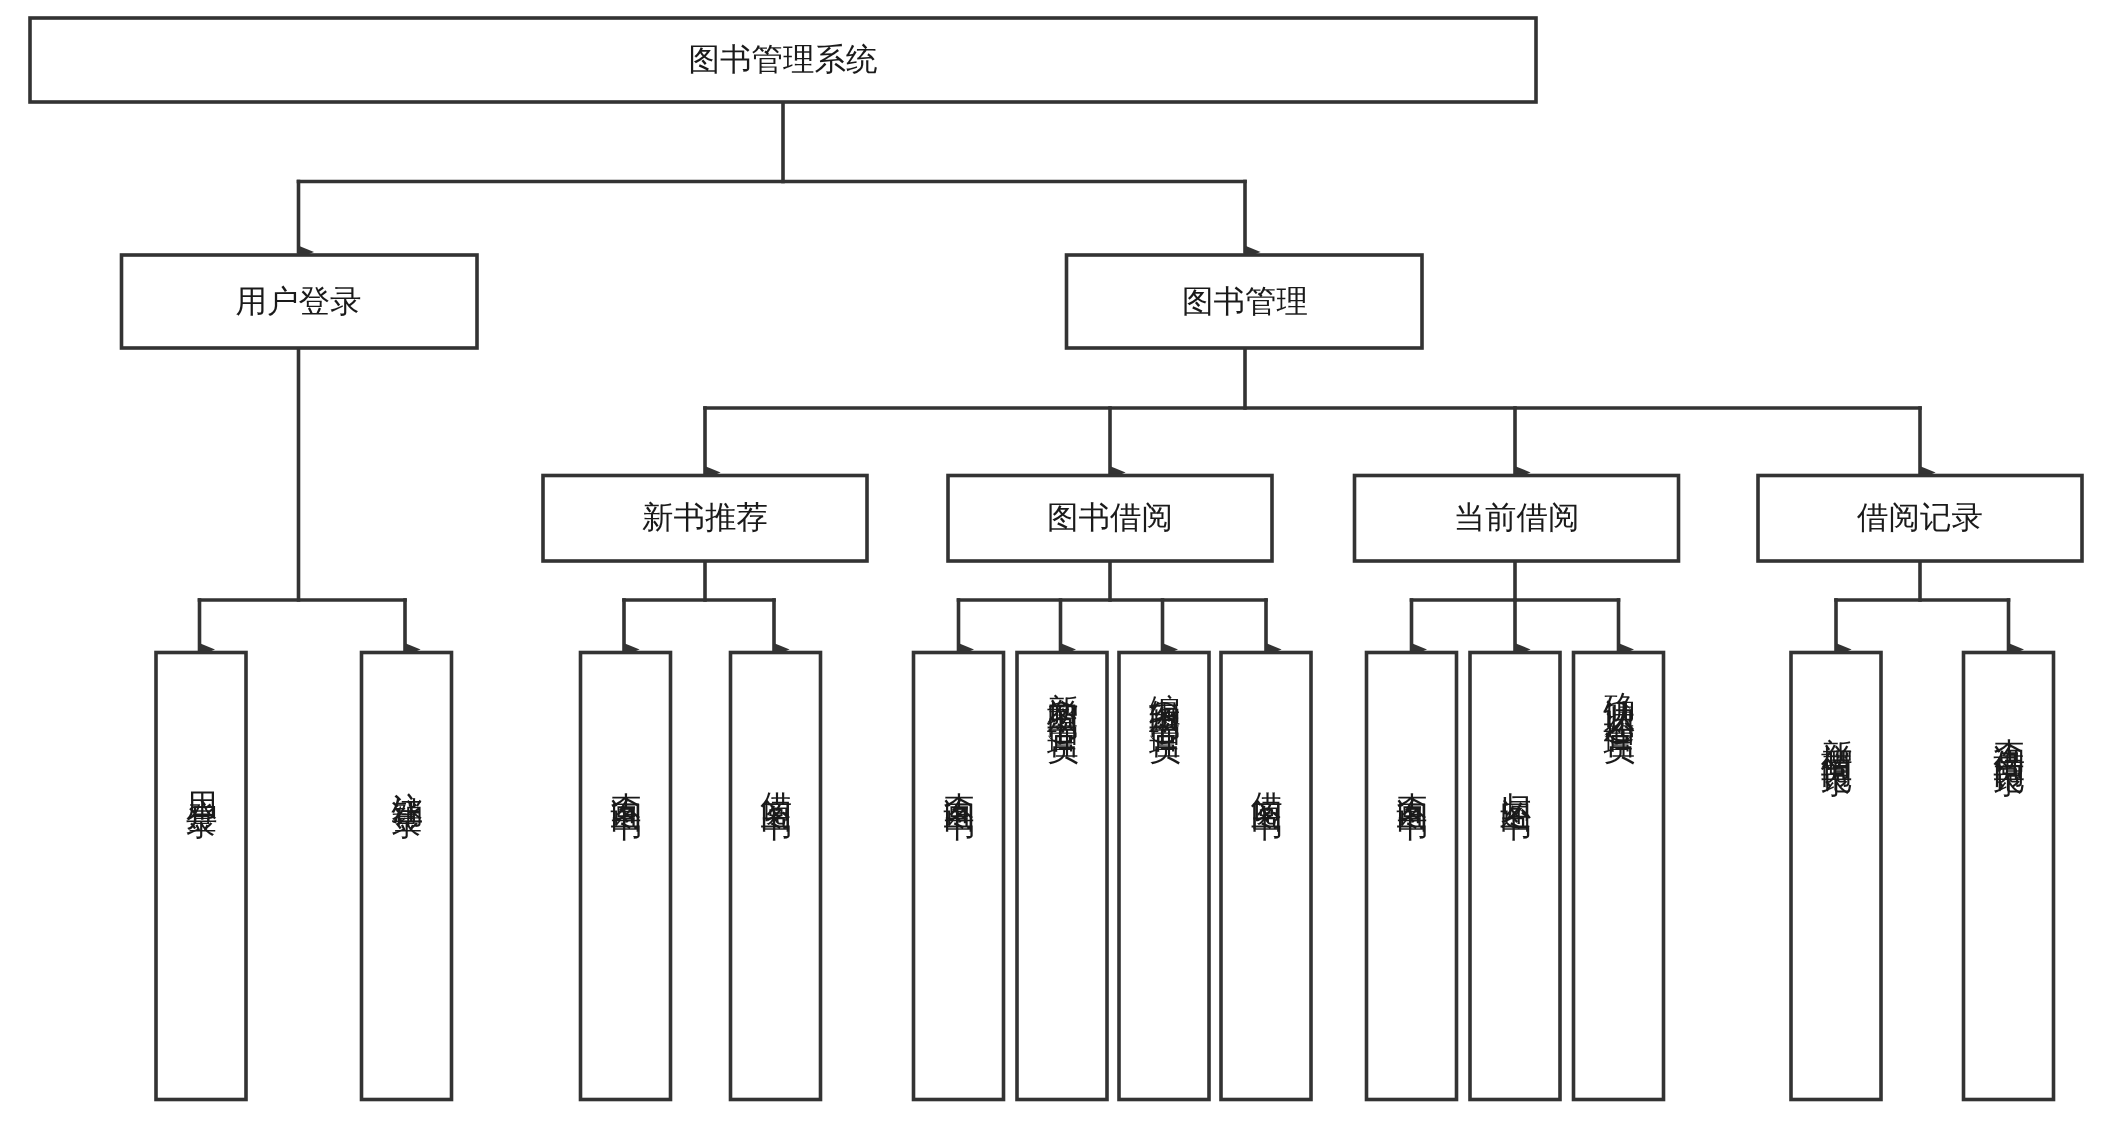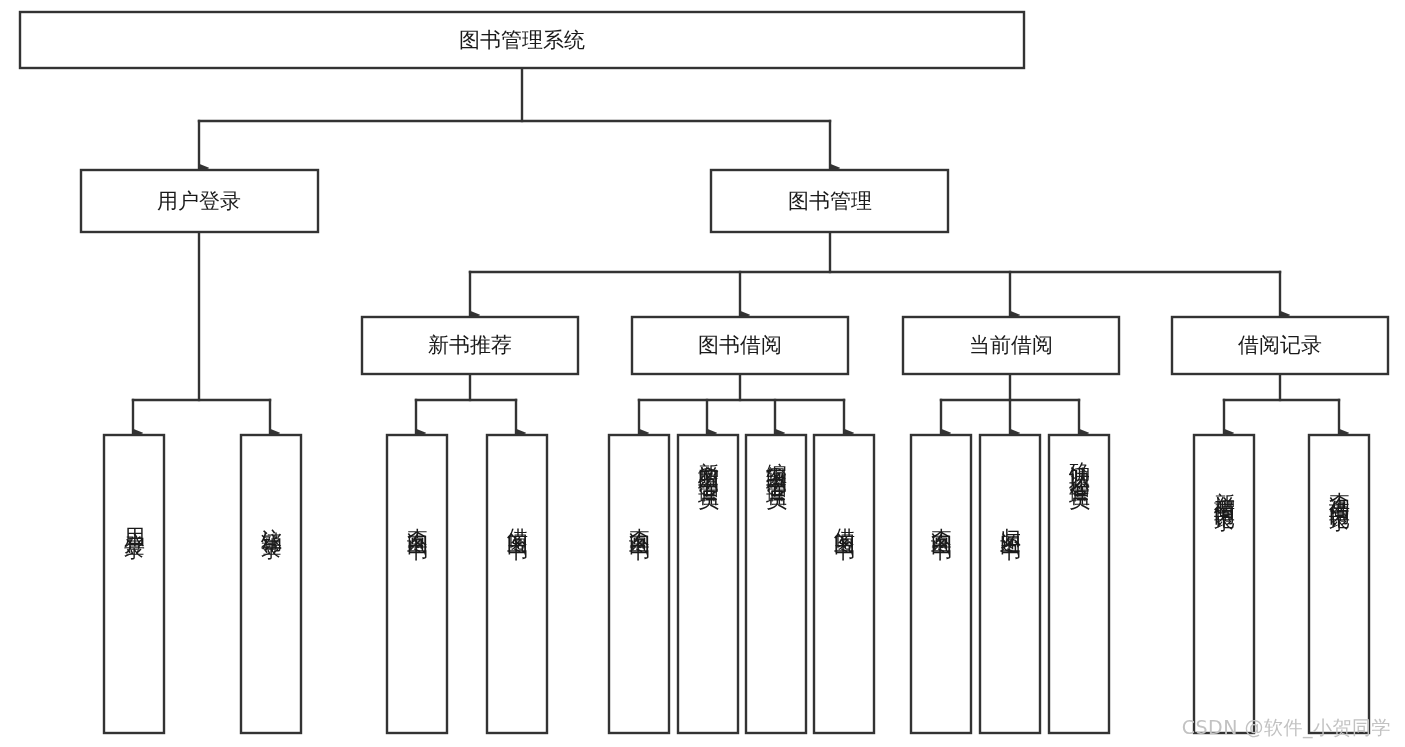--- a/index.html
+++ b/index.html
@@ -228,15 +228,14 @@
     <span class="node-label-v">确认归还（管理员）</span>
   </div>
 
   <div class="node-label-v-wrap" style="left:1194px; top:435px; width:60px; height:298px; padding-top:40px;">
     <span class="node-label-v">新增借阅记录</span>
   </div>
   <div class="node-label-v-wrap" style="left:1309px; top:435px; width:60px; height:298px; padding-top:40px;">
     <span class="node-label-v">查询借阅记录</span>
   </div>
 
-  <div class="watermark">CSDN @软件_小贺同学</div>
 
 </div>
 
 </body></html>

